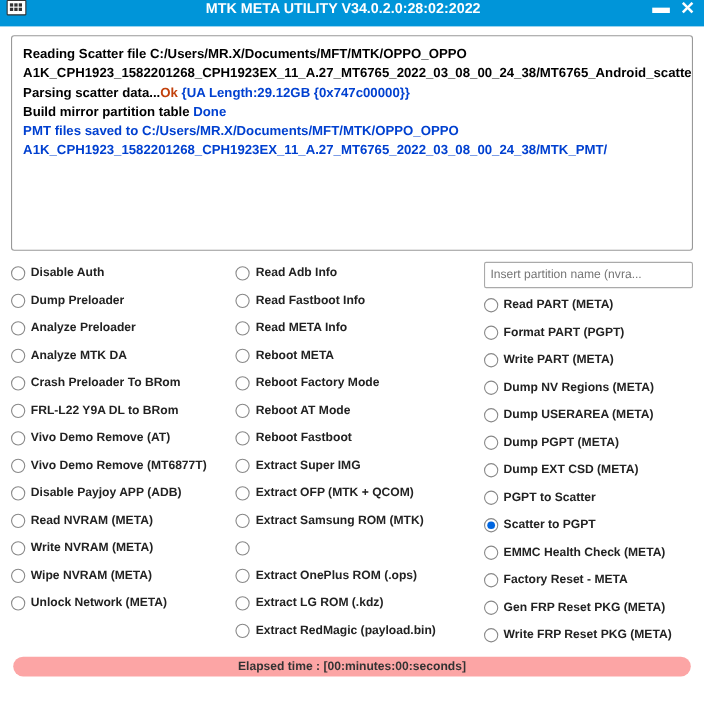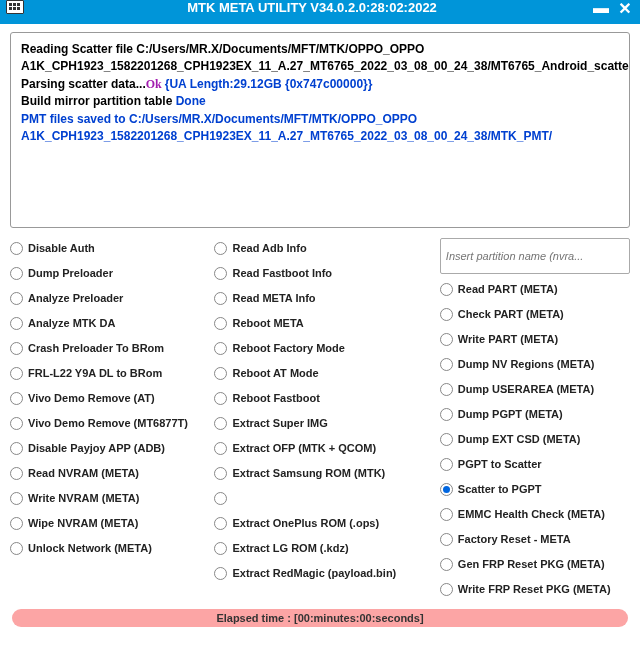--- a/index.html
+++ b/index.html
@@ -6,31 +6,31 @@
 body { font-family: Arial, sans-serif; font-size: 11px; background: #fff; width: 640px; height: 646px; overflow: hidden; }
 .titlebar { background: #0095d9; color: #fff; height: 24px; display: flex; padding: 0 6px; font-weight: bold; font-size: 13px; }
 .titlebar .icon { width: 18px; height: 14px; background: #fff; border: 1px solid #333; margin-right: 8px; position: relative; border-radius: 1px; }
 .titlebar .icon::after { content:""; position:absolute; left:2px; top:2px; width:3px; height:3px; background:#333; box-shadow:4px 0 #333,8px 0 #333,0 4px #333,4px 4px #333,8px 4px #333; }
 .titlebar .title { flex: 1; text-align: center; }
 .titlebar .winbtns { display: flex; gap: 6px; }
 .titlebar .winbtn { width: 18px; height: 16px; display:flex; align-items:center; justify-content:center; cursor: pointer; font-weight:bold; font-size:16px; color:#fff; }
 .content { padding: 8px 10px; }
 .logbox { border: 1px solid #999; border-radius: 3px; padding: 8px 10px; height: 196px; font-size: 12px; line-height: 1.45; font-weight: bold; overflow:hidden; }
 .log-black { color: #000; }
-.log-green { color: #a21caf; font-family: Liberation Serif, serif; }
+.log-green { color: #c2410c; }
 .log-blue { color: #0040d0; }
 .options { display: flex; gap: 20px; margin-top: 10px; justify-content: center; }
 .col { flex: 1; display: flex; flex-direction: column; gap: 5px; }
 .col.c1 { flex: 0.97; }
 .col.c2 { flex: 1.08; }
 .col.c3 { flex: 1.0; }
 .radio-item { display: flex; align-items: center; gap: 5px; font-weight: bold; font-size: 11px; color: #222; cursor: pointer; height: 20px; }
 .radio { width: 13px; height: 13px; border: 1px solid #888; border-radius: 50%; display: inline-flex; align-items: center; justify-content: center; flex-shrink: 0; background:#fff; }
 .radio.selected::after { content: ""; width: 7px; height: 7px; background: #0066e0; border-radius: 50%; }
-.part-input { height: 36px; border: 1px solid #aaa; border-radius: 2px; padding: 0 5px; font-size: 11px; color: #888; font-style: italic; background:#fff; }
+.part-input { height: 24px; border: 1px solid #aaa; border-radius: 2px; padding: 0 5px; font-size: 11px; color: #888; background:#fff; }
 .statusbar { margin: 10px 2px 0; height: 18px; background: #fca5a5; border-radius: 9px; text-align: center; font-weight: bold; font-size: 11px; line-height: 18px; color:#333; }
 .bottombar { display: flex; align-items: center; padding: 6px 12px 6px 18px; font-weight: bold; font-size: 12px; gap: 10px; }
 .bottombar .spacer { flex: 1; }
 </style>
 </head>
 <body>
 
 <div class="titlebar">
   <span class="icon"></span>
   <span class="title">MTK META UTILITY V34.0.2.0:28:02:2022</span>
@@ -161,21 +161,21 @@
         </div>
       </div>
     <div class="col c3" id="col3">
         <input class="part-input" placeholder="Insert partition name (nvra..." style="">
         <div class="radio-item">
           <span class="radio"></span>
           <span>Read PART (META)</span>
         </div>
         <div class="radio-item">
           <span class="radio"></span>
-          <span>Check PART (META)</span>
+          <span>Format PART (PGPT)</span>
         </div>
         <div class="radio-item">
           <span class="radio"></span>
           <span>Write PART (META)</span>
         </div>
         <div class="radio-item">
           <span class="radio"></span>
           <span>Dump NV Regions (META)</span>
         </div>
         <div class="radio-item">

